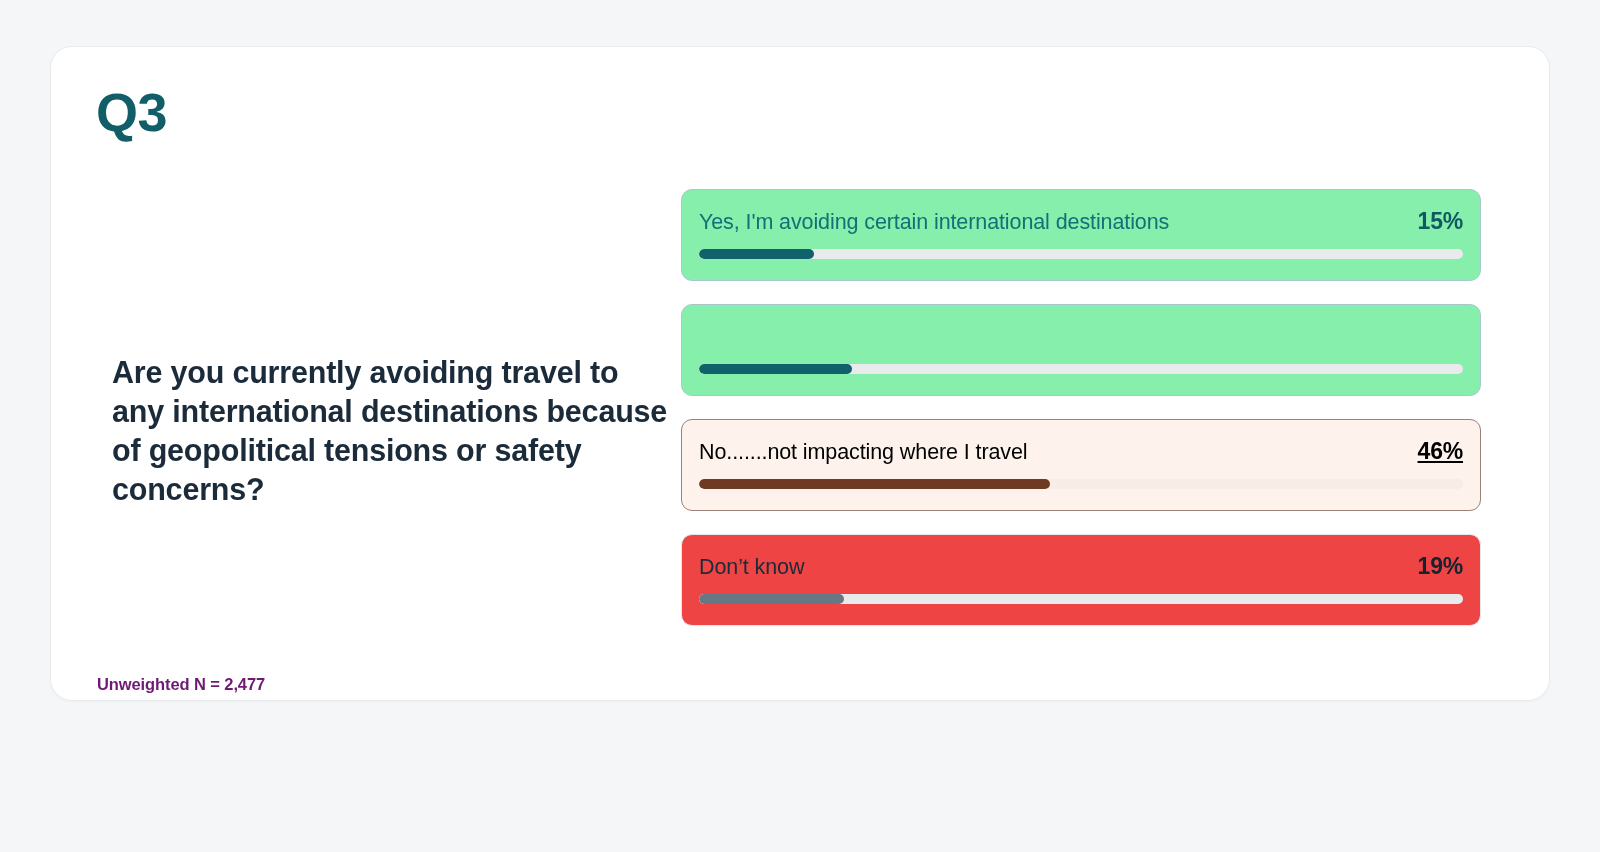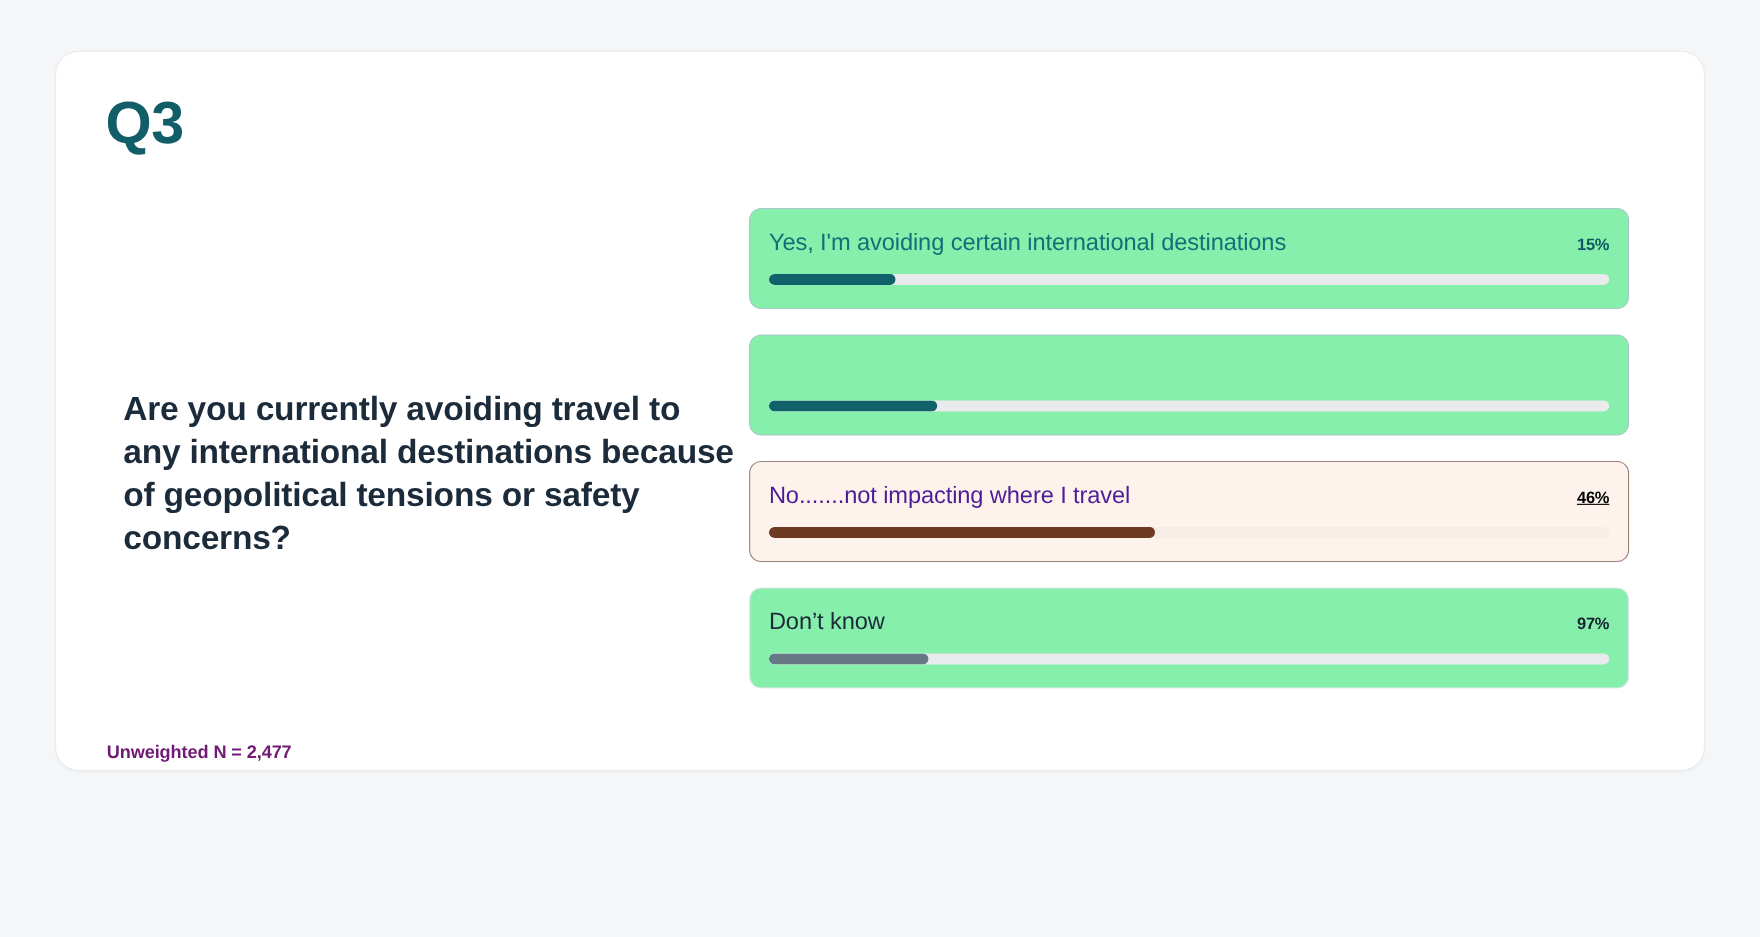--- a/index.html
+++ b/index.html
@@ -94,48 +94,48 @@
 
   .answer-row.theme-teal {
     background: #86efac;
     border-color: #a8c8cb;
   }
   .answer-row.theme-brown {
     background: #fdf2ec;
     border-color: #9b8278;
   }
   .answer-row.theme-gray {
-    background: #86efac;
+    background: #ef4444;
     border-color: #e4e7ea;
   }
 
   .answer-head {
     display: flex;
     align-items: baseline;
     justify-content: space-between;
     white-space: nowrap;
   }
 
   .answer-label {
     font-size: 21.5px;
     letter-spacing: -0.1px;
     line-height: 1;
   }
 
   .answer-pct {
-    font-size: 15px;
+    font-size: 23px;
     font-weight: bold;
     line-height: 1;
     letter-spacing: -0.2px;
     padding-left: 14px;
   }
 
   .theme-teal .answer-label { color: #166e77; }
   .theme-teal .answer-pct   { color: #105963; }
-  .theme-brown .answer-label { color: #4c1d95; text-align: right; }
+  .theme-brown .answer-label { color: #000000; text-align: right; }
   .theme-brown .answer-pct   { color: #000000; text-decoration: underline; }
   .theme-gray .answer-label { color: #1b2b3a; }
   .theme-gray .answer-pct   { color: #16222e; }
 
   .bar-track {
     position: absolute;
     left: 17px;
     right: 17px;
     bottom: 21px;
     height: 10px;
@@ -187,21 +187,21 @@
             <span class="answer-label">No.......not impacting where I travel</span>
             <span class="answer-pct">46%</span>
           </div>
           <div class="bar-track">
             <div class="bar-fill" style="width: 46%;"></div>
           </div>
         </div>
         <div class="answer-row theme-gray">
           <div class="answer-head">
             <span class="answer-label">Don’t know</span>
-            <span class="answer-pct">97%</span>
+            <span class="answer-pct">19%</span>
           </div>
           <div class="bar-track">
             <div class="bar-fill" style="width: 19%;"></div>
           </div>
         </div>
       </div>
 
   </div>
 </div>
 

